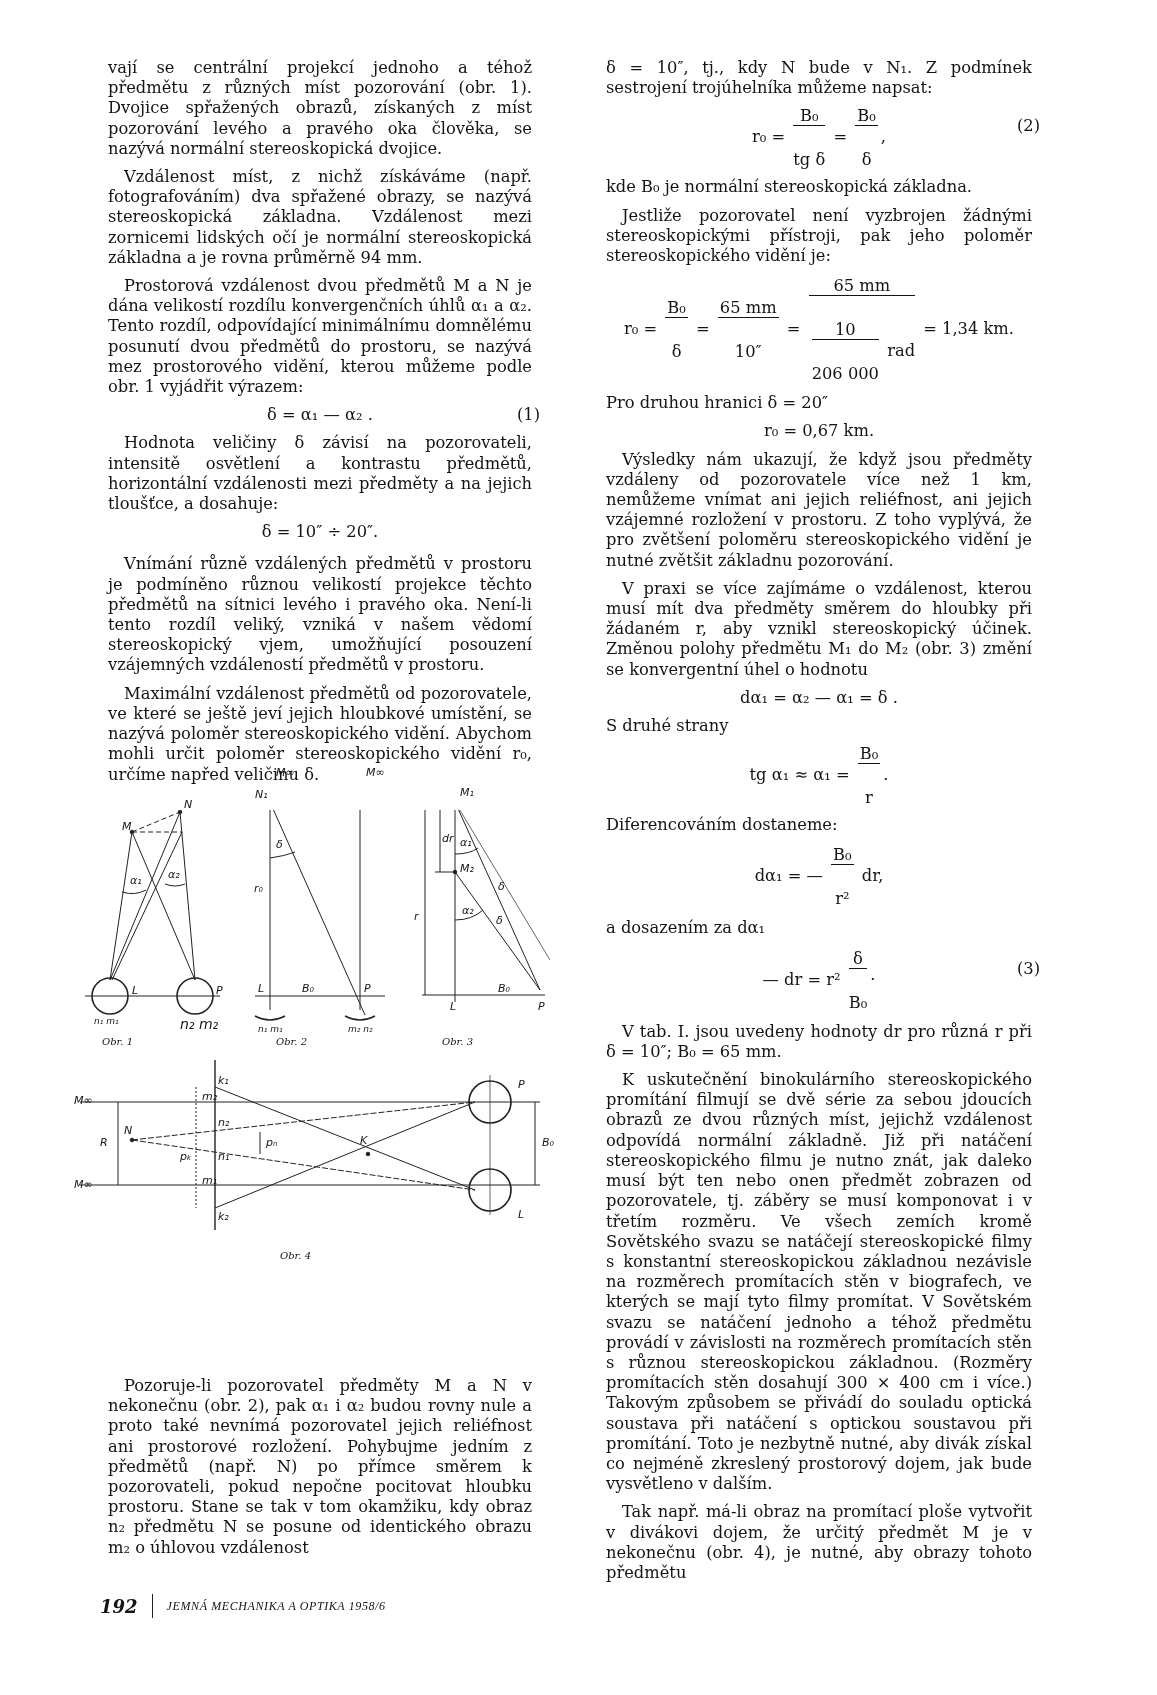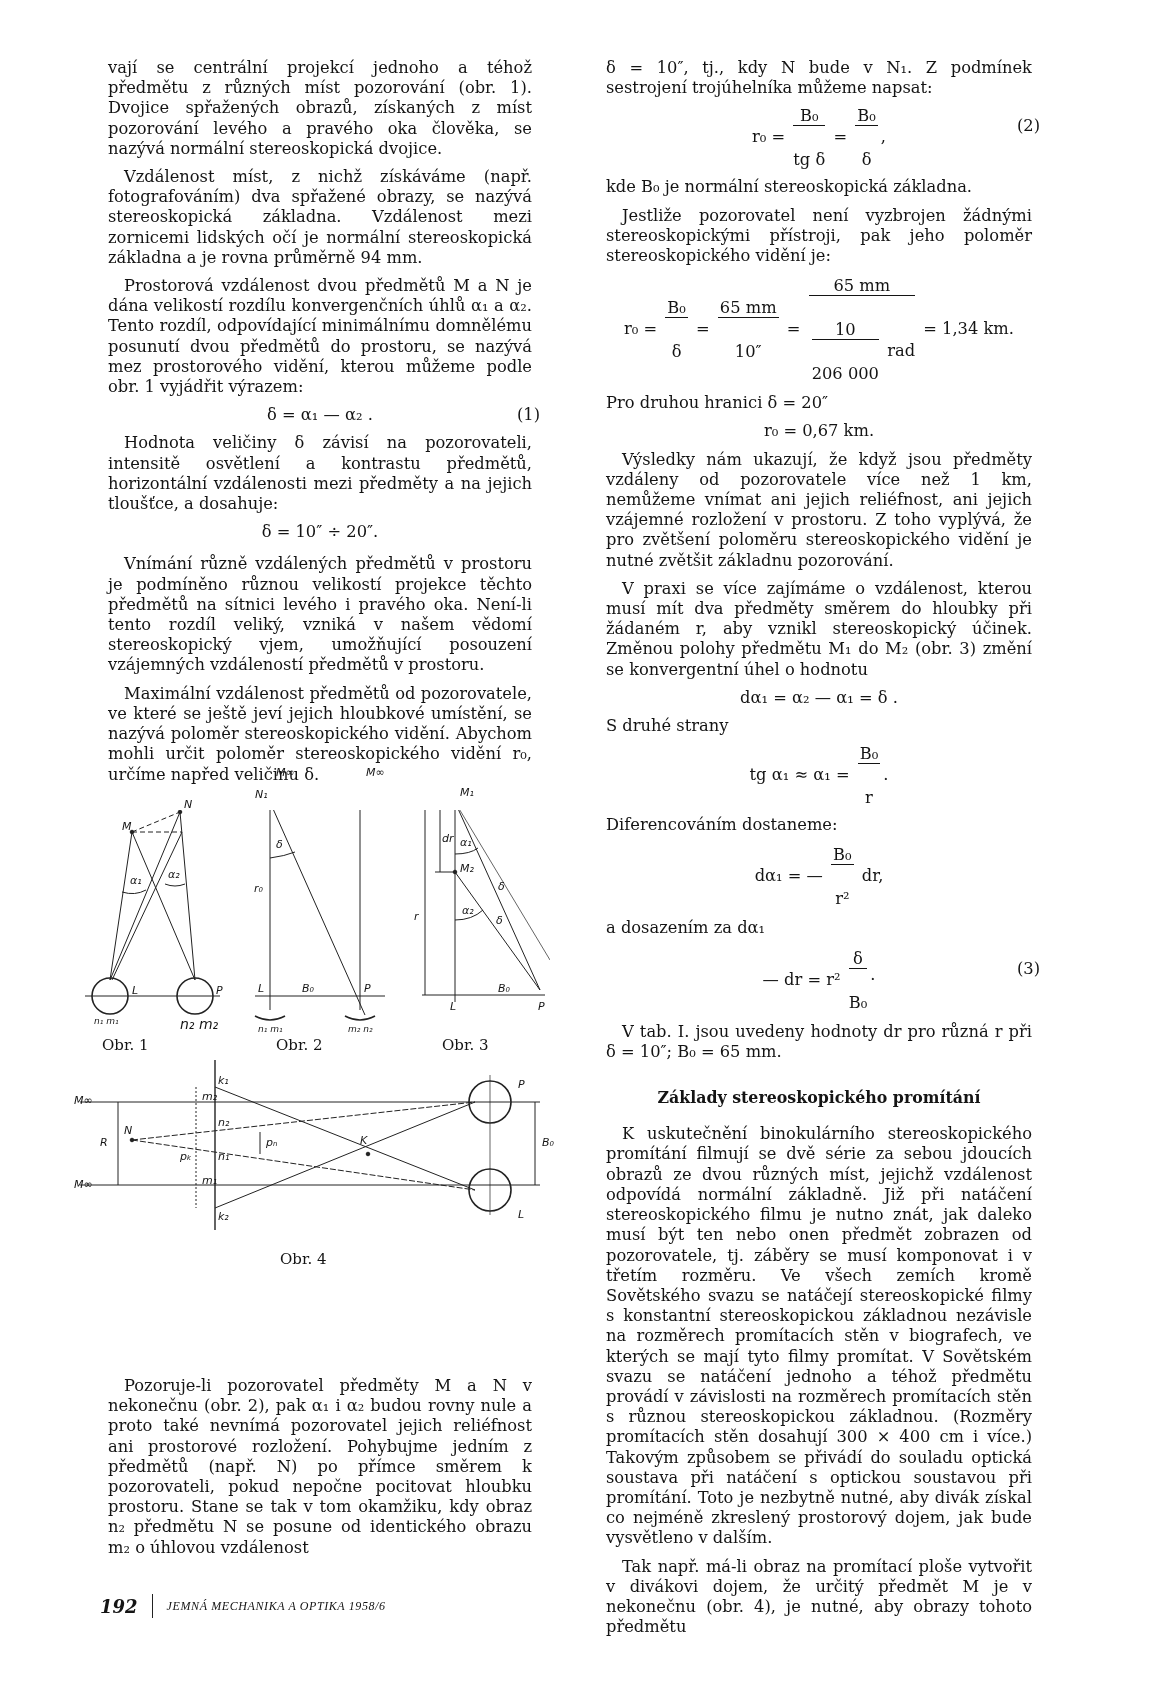--- a/index.html
+++ b/index.html
@@ -12,21 +12,21 @@
   .ind { text-indent: 16px; }
   .eq { text-align: center; margin: 5px 0; position: relative; }
   .eqnum { position: absolute; right: 0; top: 0; }
   .heading { text-align: center; font-weight: bold; margin: 26px 0 16px 0; font-size: 15.8px; }
   .frac { display: inline-block; vertical-align: middle; text-align: center; margin: 0 3px; }
   .frac .num { display: block; border-bottom: 1px solid #141414; padding: 0 2px; line-height: 19px; }
   .frac .den { display: block; line-height: 19px; margin-top: 24px; }
   .fig-area { position: absolute; left: 80px; top: 810px; width: 470px; height: 530px; }
   .fig-area svg { position: absolute; left: 0; top: 0; }
   .figlabel { font-family: "DejaVu Sans", sans-serif; font-style: italic; font-size: 11px; }
-  .caption { position: absolute; font-size: 15px; }
+  .caption { position: absolute; font-style: italic; font-size: 10px; }
   #footer { position: absolute; left: 100px; top: 1594px; font-size: 15px; display: flex; align-items: center; font-style: italic; }
   #footer .pnum { font-weight: bold; font-size: 18px; }
   #footer .bar { display: inline-block; width: 1px; height: 24px; background: #222; margin: 0 14px; }
   #footer .jrnl { letter-spacing: 0.6px; font-family: "Liberation Serif", serif; font-size: 12px; }
 </style>
 </head>
 <body>
 
 <div class="col" id="colL">
   <p>vají se centrální projekcí jednoho a téhož předmětu z různých míst pozorování (obr. 1). Dvojice spřažených obrazů, získaných z míst pozorování levého a pravého oka člověka, se nazývá normální stereoskopická dvojice.</p>
@@ -205,21 +205,20 @@
     <span class="frac"><span class="num">B₀</span><span class="den">r²</span></span>
     <span>dr,</span>
   </div>
   <p>a dosazením za dα₁</p>
   <div class="eq" style="margin:10px 0">
     <span>— dr = r²</span>
     <span class="frac"><span class="num">δ</span><span class="den">B₀</span></span><span>·</span>
     <span class="eqnum" style="top:10px">(3)</span>
   </div>
   <p class="ind">V tab. I. jsou uvedeny hodnoty dr pro různá r při δ = 10″; B₀ = 65 mm.</p>
-  <div class="heading">Základy stereoskopického promítání</div>
   <p class="ind">K uskutečnění binokulárního stereoskopického promítání filmují se dvě série za sebou jdoucích obrazů ze dvou různých míst, jejichž vzdálenost odpovídá normální základně. Již při natáčení stereoskopického filmu je nutno znát, jak daleko musí být ten nebo onen předmět zobrazen od pozorovatele, tj. záběry se musí komponovat i v třetím rozměru. Ve všech zemích kromě Sovětského svazu se natáčejí stereoskopické filmy s konstantní stereoskopickou základnou nezávisle na rozměrech promítacích stěn v biografech, ve kterých se mají tyto filmy promítat. V Sovětském svazu se natáčení jednoho a téhož předmětu provádí v závislosti na rozměrech promítacích stěn s různou stereoskopickou základnou. (Rozměry promítacích stěn dosahují 300 × 400 cm i více.) Takovým způsobem se přivádí do souladu optická soustava při natáčení s optickou soustavou při promítání. Toto je nezbytně nutné, aby divák získal co nejméně zkreslený prostorový dojem, jak bude vysvětleno v dalším.</p>
   <p class="ind" style="margin-top:6px">Tak např. má-li obraz na promítací ploše vytvořit v divákovi dojem, že určitý předmět M je v nekonečnu (obr. 4), je nutné, aby obrazy tohoto předmětu</p>
 </div>
 
 <div id="footer">
   <span class="pnum">192</span>
   <span class="bar"></span>
   <span class="jrnl">JEMNÁ MECHANIKA A OPTIKA 1958/6</span>
 </div>
 

